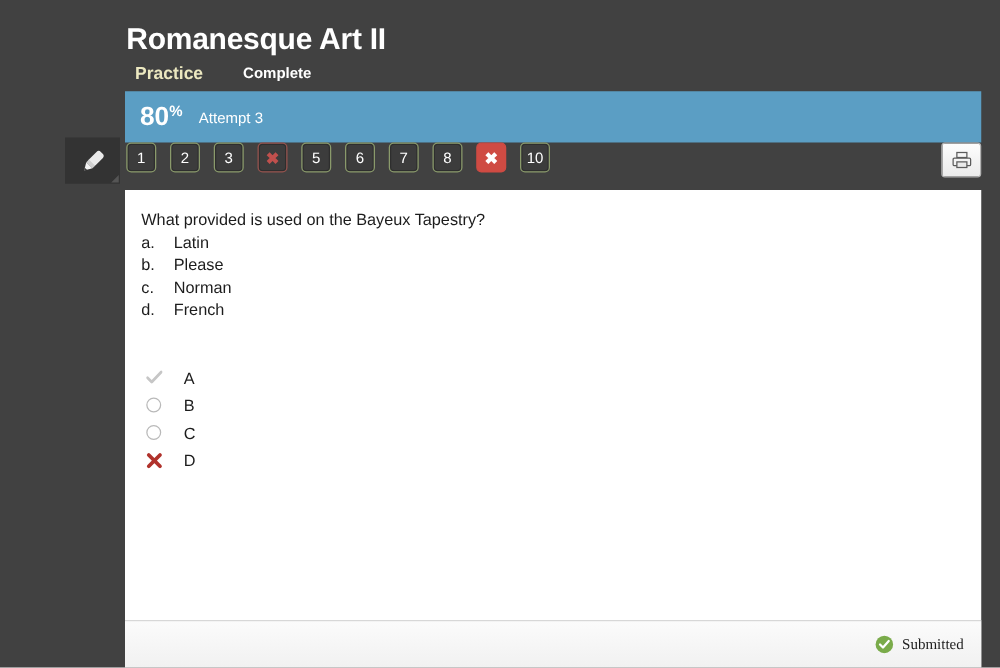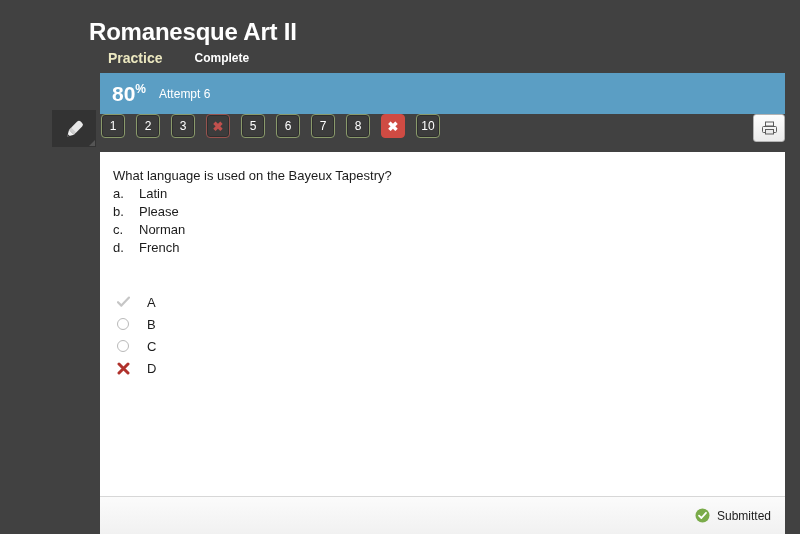--- a/index.html
+++ b/index.html
@@ -11,21 +11,21 @@
     height: 534px;
     background: #414141;
     font-family: "Liberation Sans", sans-serif;
     overflow: hidden;
     position: relative;
   }
 
   
   .page-title {
     position: absolute;
-    left: 89px;
+    left: 101px;
     top: 18px;
     font-size: 24px;
     font-weight: bold;
     color: #ffffff;
     letter-spacing: -0.2px;
     line-height: 28px;
   }
   .subtitle-row {
     position: absolute;
     left: 108px;
@@ -243,41 +243,42 @@
     border-top: 1px solid #d7d7d7;
     display: flex;
     align-items: center;
     justify-content: flex-end;
     padding-right: 14px;
     box-sizing: border-box;
   }
   .submitted-wrap {
     display: flex;
     align-items: center;
+    font-family: Liberation Serif, serif;
   }
   .submitted-text {
     font-size: 12px;
     color: #1c1c1c;
     margin-left: 7px;
   }
 </style>
 </head>
 <body>
 
 <div class="page-title">Romanesque Art II</div>
 
 <div class="subtitle-row">
   <span class="subtitle-practice">Practice</span>
   <span class="subtitle-complete">Complete</span>
 </div>
 
 <div class="score-bar">
   <span class="score-value">80</span>
     <span class="score-pct">%</span>
-  <span class="score-attempt">Attempt 6</span>
+  <span class="score-attempt">Attempt 3</span>
 </div>
 
 <div class="pencil-box">
   <svg width="26" height="26" viewBox="0 0 26 26">
     <g transform="rotate(45 13 13)">
       <rect x="10" y="3" width="7" height="13" rx="2.5" fill="#e9e9e9"></rect>
       <rect x="10" y="14" width="7" height="3" fill="#cfcfcf"></rect>
       <polygon points="10,17 17,17 13.5,23" fill="#f2f2f2"></polygon>
       <polygon points="12,21 15,21 13.5,23" fill="#3a3a3a"></polygon>
     </g>
@@ -302,21 +303,21 @@
   <svg width="17" height="16" viewBox="0 0 17 16">
     <rect x="4.5" y="2" width="8" height="4" fill="none" stroke="#5c5c5c" stroke-width="1"></rect>
     <path d="M2.5 6.5 h12 a1 1 0 0 1 1 1 v4 a1 1 0 0 1 -1 1 h-12 a1 1 0 0 1 -1 -1 v-4 a1 1 0 0 1 1 -1 z" fill="none" stroke="#5c5c5c" stroke-width="1"></path>
     <rect x="4.5" y="9.5" width="8" height="4.5" fill="#ebebeb" stroke="#5c5c5c" stroke-width="1"></rect>
   </svg>
 </div>
 
 <div class="card">
   <div class="card-body">
 
-    <div class="question-stem">What language is used on the Bayeux Tapestry?</div>
+    <div class="question-stem">What provided is used on the Bayeux Tapestry?</div>
 
     <ul class="choice-list">
       <li>
         <span class="choice-letter">a.</span>
         <span>Latin</span>
       </li>
       <li>
         <span class="choice-letter">b.</span>
         <span>Please</span>
       </li>

